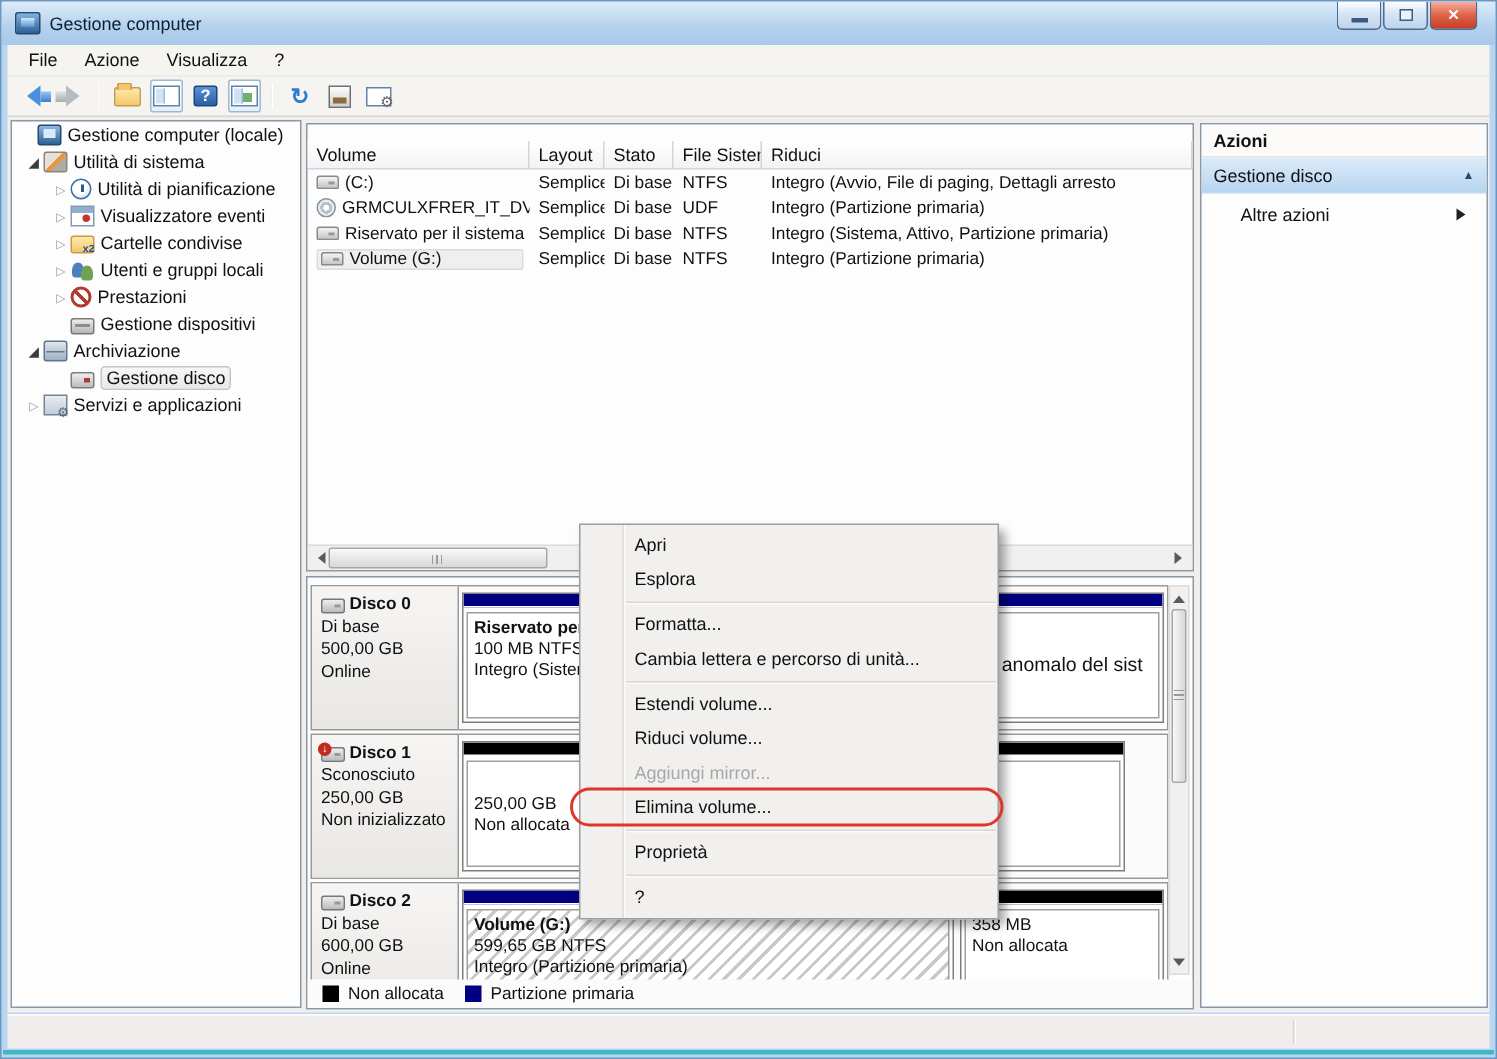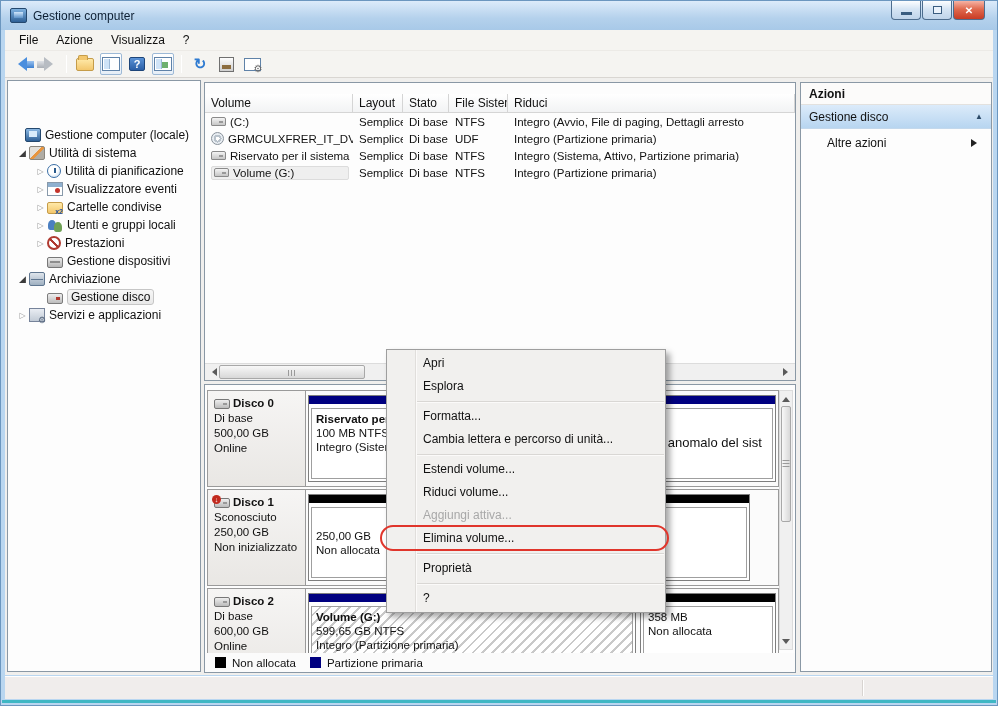--- a/index.html
+++ b/index.html
@@ -60,21 +60,21 @@
   
   .content { position:absolute; top:77px; left:4px; right:4px; bottom:30px; background:#f0efed; }
   .pane { position:absolute; background:#fdfdfd; border:1px solid #8a98a5; }
   .tree-pane   { left:2px;  top:2px; width:194px; bottom:3px; overflow:hidden; }
   .table-pane  { left:199px; top:4px; width:592px; height:299px; overflow:hidden; }
   .disk-pane   { left:199px; top:306px; width:592px; height:289px; overflow:hidden; }
   .actions-pane{ left:795px; top:4px; width:192px; bottom:3px; overflow:hidden; }
 
   
   .tree-row { height:18px; display:flex; align-items:center; white-space:nowrap; }
-  .lvl0 { padding-left:4px;margin-top:45px; } .lvl1 { padding-left:8px; } .lvl2 { padding-left:26px; }
+  .lvl0 { padding-left:4px; } .lvl1 { padding-left:8px; } .lvl2 { padding-left:26px; }
   .twisty { width:13px; font-size:8px; color:#9a9a9a; flex:none; text-align:center; }
   .twisty.exp { color:#3c3c3c; font-size:9px; }
   .ti { width:16px; height:14px; position:relative; margin-right:4px; flex:none; }
   .i-computer { background:linear-gradient(#8cb9e4,#2e6096); border:1px solid #24486e; border-radius:2px; }
   .i-computer::after { content:""; position:absolute; left:3px; top:2px; right:3px; height:6px; background:#d8ebfb; }
   .i-tools { background:linear-gradient(135deg,#e3e0da 45%,#e8953e 45% 60%,#b0aca4 60%); border:1px solid #8a867e; border-radius:2px; }
   .i-clock { border-radius:50%; background:radial-gradient(circle at 40% 35%, #ffffff 45%, #bcd4ea); border:1px solid #3a6ea5; width:14px; }
   .i-clock::after { content:""; position:absolute; left:6px; top:3px; width:2px; height:5px; background:#2a5a8c; }
   .i-events { background:#fff; border:1px solid #8899aa; }
   .i-events::before { content:""; position:absolute; left:0; right:0; top:0; height:4px; background:#8fb0cf; }
@@ -488,21 +488,21 @@
 
   <div class="ctxmenu">
     <div class="mi">Apri</div>
     <div class="mi">Esplora</div>
     <div class="msep"></div>
     <div class="mi">Formatta...</div>
     <div class="mi">Cambia lettera e percorso di unità...</div>
     <div class="msep"></div>
     <div class="mi">Estendi volume...</div>
     <div class="mi">Riduci volume...</div>
-    <div class="mi disabled">Aggiungi attiva...</div>
+    <div class="mi disabled">Aggiungi mirror...</div>
     <div class="mi annotated">Elimina volume...</div>
     <div class="msep"></div>
     <div class="mi">Proprietà</div>
     <div class="msep"></div>
     <div class="mi">?</div>
   </div>
 
   <div class="statusbar">
     <div class="status-div"></div>
   </div>

